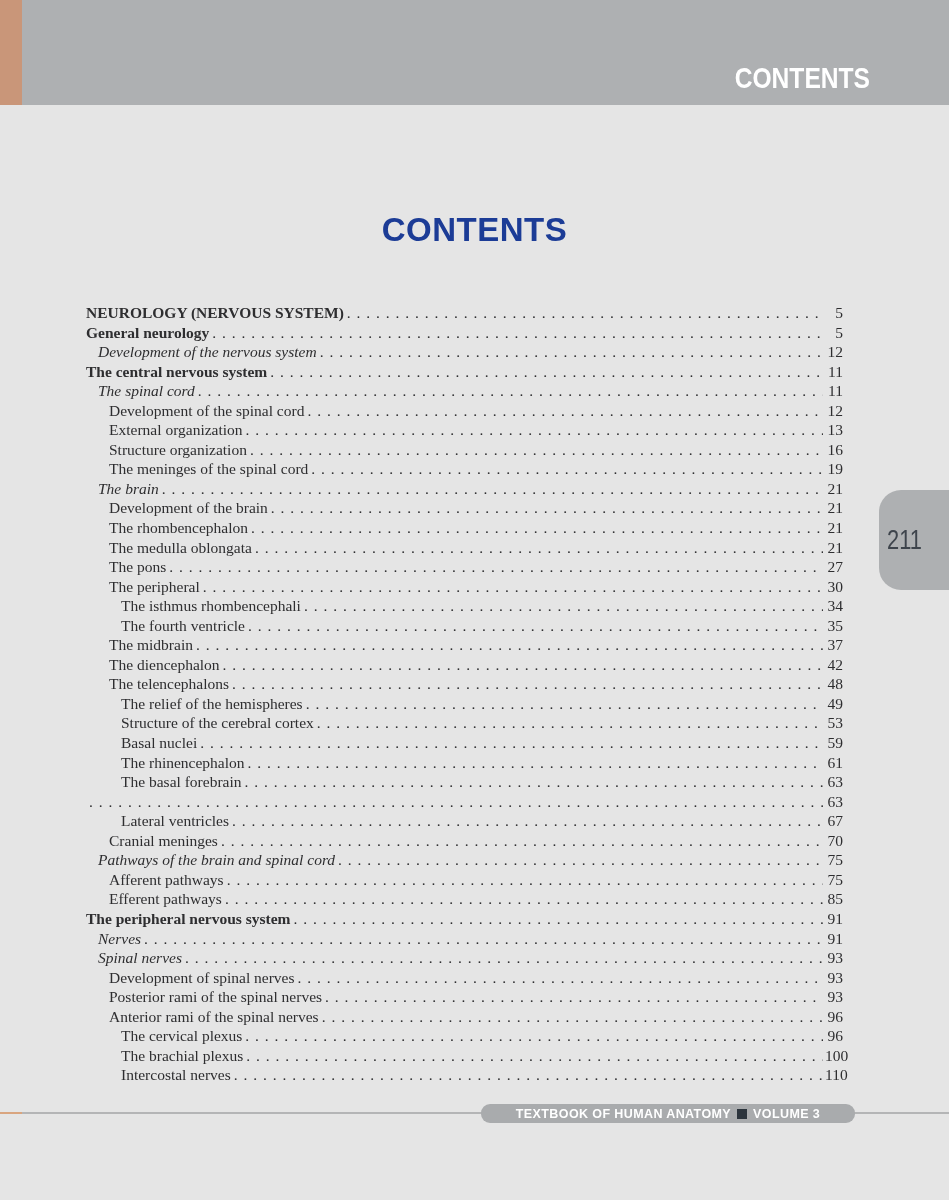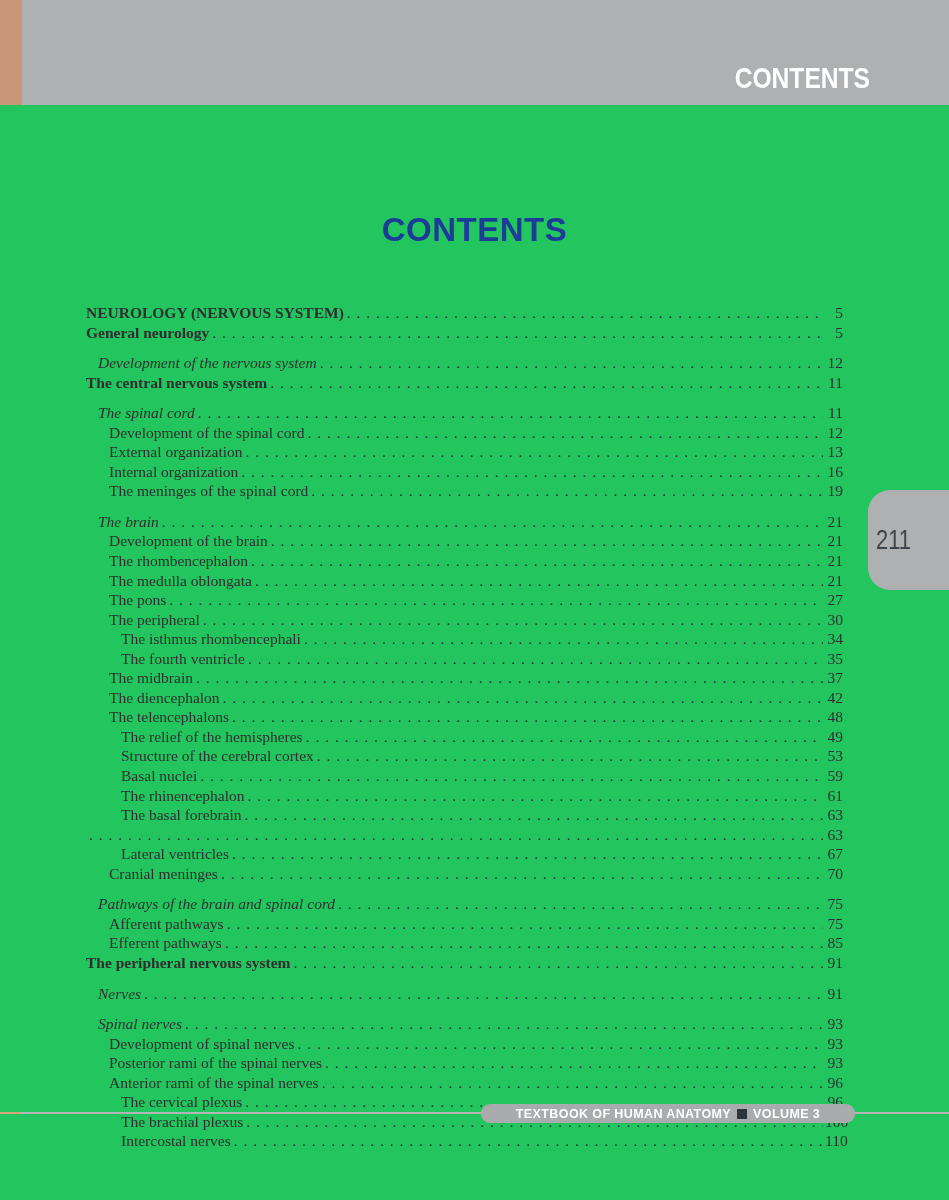--- a/index.html
+++ b/index.html
@@ -5,21 +5,21 @@
   html, body { margin: 0; padding: 0; }
   body {
     width: 949px; height: 1200px;
     background: #ffffff;
     font-family: "Liberation Serif", serif;
     position: relative;
     overflow: hidden;
   }
   .page {
     position: absolute; inset: 0;
-    background: #22c55e;
+    background: #e5e5e5;
   }
 
   
   .header-band {
     position: absolute; top: 0; left: 0; right: 0; height: 105px;
     background: #aeb0b2;
   }
   .accent-strip {
     position: absolute; top: 0; left: 0; width: 22px; height: 105px;
     background: #c99679;
@@ -43,39 +43,39 @@
   }
 
   
   .toc {
     position: absolute; top: 303px; left: 86px; width: 757px;
     font-size: 15.5px; line-height: 19.55px; color: #2e2e30;
   }
   .toc-row { display: flex; align-items: baseline; }
   .toc-label { white-space: nowrap; }
   .toc-row.bold   .toc-label { font-weight: bold; }
-  .toc-row.italic .toc-label { font-style: italic; margin-top: 11px; }
+  .toc-row.italic .toc-label { font-style: italic; }
   .toc-row.lvl0 .toc-label { padding-left: 0; }
   .toc-row.lvl1 .toc-label { padding-left: 12px; }
   .toc-row.lvl2 .toc-label { padding-left: 23px; }
   .toc-row.lvl3 .toc-label { padding-left: 35px; }
   .toc-dots {
     flex: 1 1 auto; overflow: hidden; white-space: nowrap;
     font-weight: normal; font-style: normal;
     letter-spacing: 1px; margin: 0 2px 0 3px;
     color: #2e2e30;
   }
   .toc-dots::before {
     content: ". . . . . . . . . . . . . . . . . . . . . . . . . . . . . . . . . . . . . . . . . . . . . . . . . . . . . . . . . . . . . . . . . . . . . . . . . . . . . . . . . . . . . . . . . . . . . . . . . . . . . . . . . . . .";
   }
   .toc-page { white-space: nowrap; text-align: right; min-width: 18px; }
 
   
   .side-tab {
-    position: absolute; right: 0; top: 490px; width: 81px; height: 100px;
+    position: absolute; right: 0; top: 490px; width: 70px; height: 100px;
     background: #aeb0b2;
     border-radius: 22px 0 0 22px;
   }
   .side-tab-number {
     position: absolute; left: 8px; top: 50%;
     transform: translateY(-50%) scaleX(0.78); transform-origin: 0 50%;
     font-family: "Liberation Sans", sans-serif;
     font-size: 28px; font-weight: normal; color: #3e444c;
     white-space: nowrap;
   }
@@ -146,21 +146,21 @@
         <span class="toc-label">Development of the spinal cord</span>
         <span class="toc-dots"></span>
         <span class="toc-page">12</span>
       </div>
       <div class="toc-row lvl2 normal">
         <span class="toc-label">External organization</span>
         <span class="toc-dots"></span>
         <span class="toc-page">13</span>
       </div>
       <div class="toc-row lvl2 normal">
-        <span class="toc-label">Internal organization</span>
+        <span class="toc-label">Structure organization</span>
         <span class="toc-dots"></span>
         <span class="toc-page">16</span>
       </div>
       <div class="toc-row lvl2 normal">
         <span class="toc-label">The meninges of the spinal cord</span>
         <span class="toc-dots"></span>
         <span class="toc-page">19</span>
       </div>
       <div class="toc-row lvl1 italic">
         <span class="toc-label">The brain</span>

